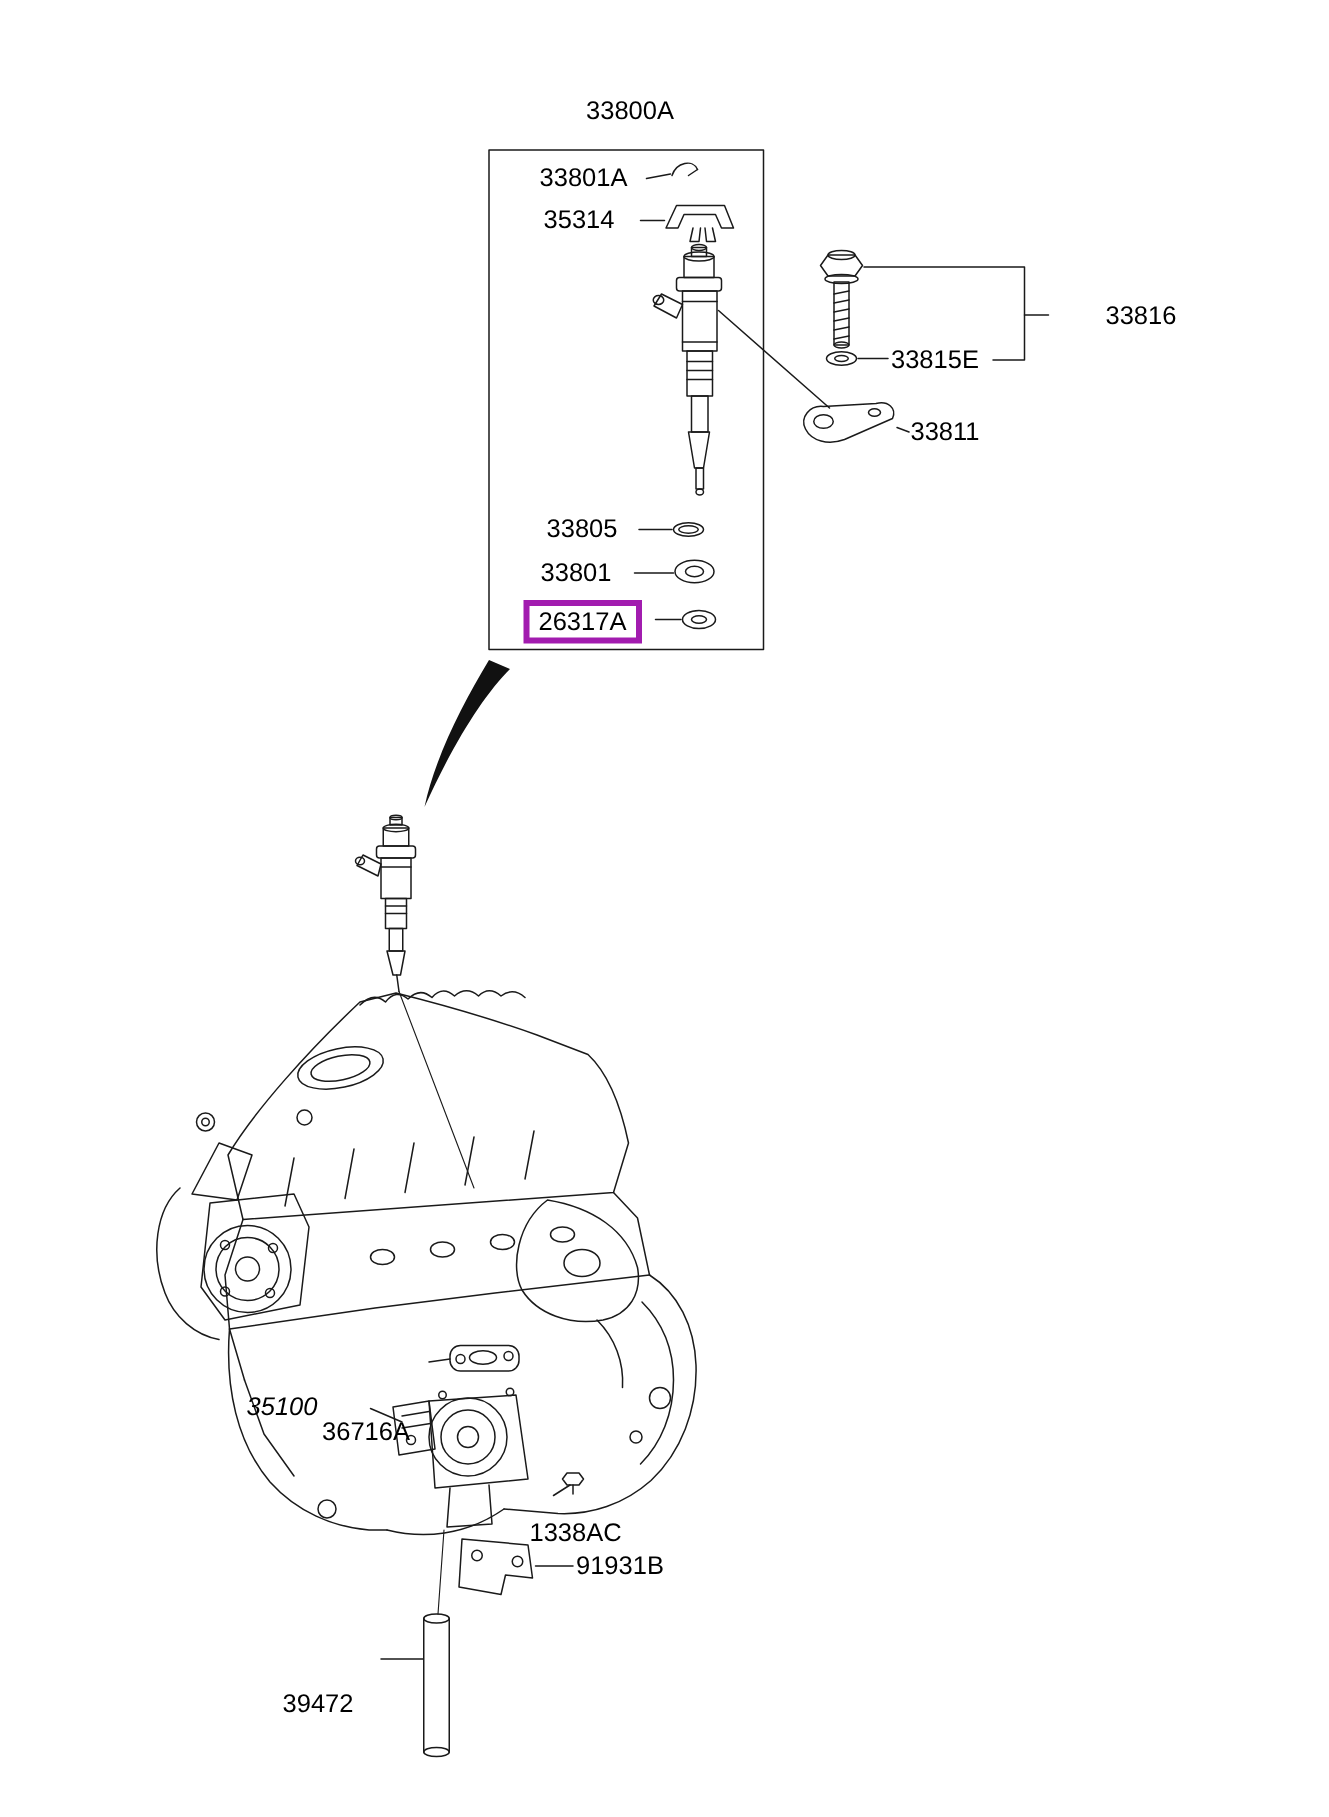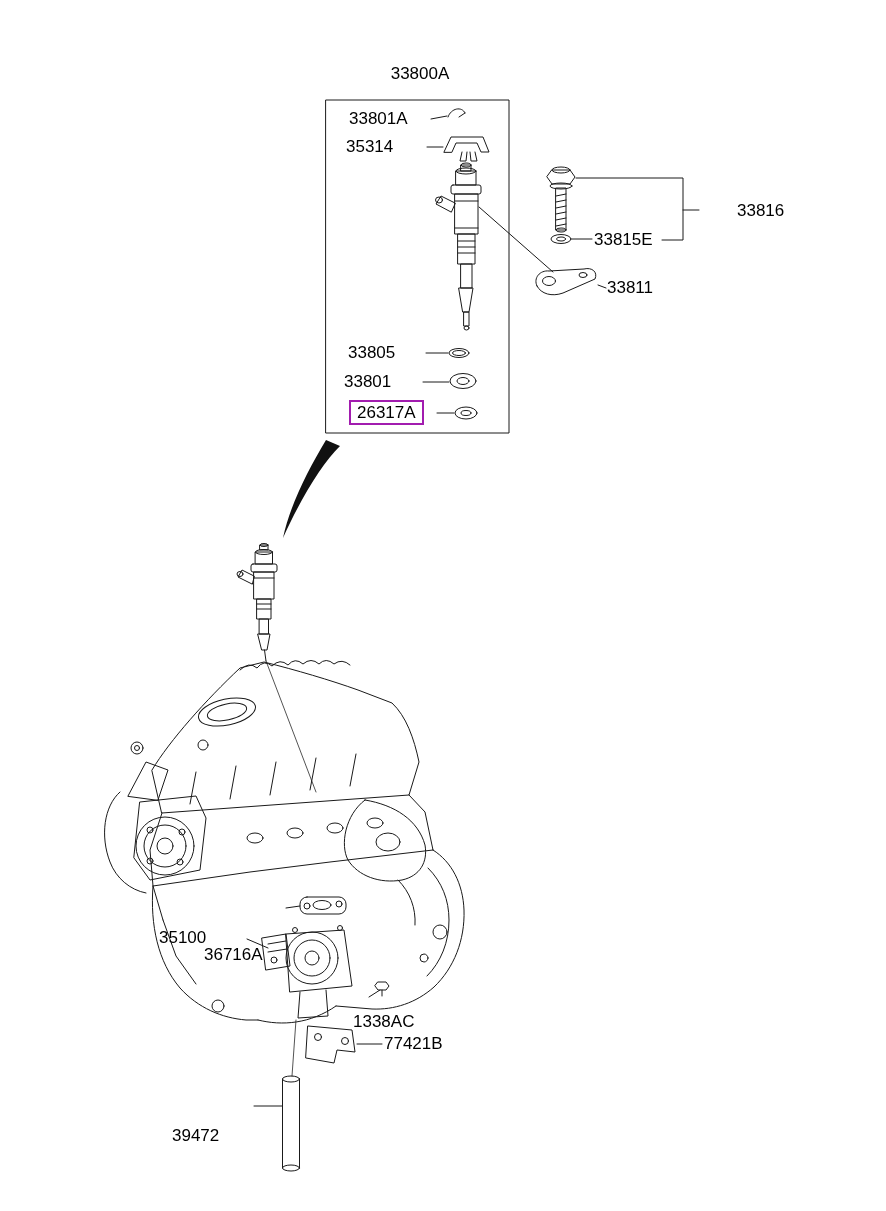--- a/index.html
+++ b/index.html
@@ -15,24 +15,24 @@
   #art * { stroke: #1a1a1a; fill: none; stroke-width: 1; stroke-linejoin: round; stroke-linecap: round; }
   #art .solid { fill: #111111; stroke: none; }
   #art .thin { stroke-width: 0.75; }
   .label {
     position: absolute;
     font-size: 17px;
     line-height: 22px;
     color: #000000;
     white-space: nowrap;
   }
-  .r { width: 80px; text-align: left; }
+  .r { width: 80px; text-align: center; }
   .c { width: 80px; text-align: center; }
   .hl {
-    border: 2px solid #a21caf;
+    border: 4px solid #a21caf;
     padding: 0 6px;
     line-height: 21px;
   }
 </style>
 </head>
 <body>
 
 <div id="stage">
 
   <svg id="art" width="886" height="1211" viewBox="0 0 886 1211">
@@ -261,21 +261,21 @@
   <div class="label" style="left:607px; top:277px;">33811</div>
 
   <div class="label r" style="left:348px; top:342px;">33805</div>
 
   <div class="label r" style="left:344px; top:371px;">33801</div>
 
   <div class="label hl" style="left:349px; top:400px;">26317A</div>
 
   <div class="label r" style="left:204px; top:944px;">36716A</div>
 
-  <div class="label r" style="left:159px; top:927px;">35100</div>
+  <div class="label r" style="left:148px; top:927px;font-style:italic;">35100</div>
 
   <div class="label" style="left:353px; top:1011px;">1338AC</div>
 
-  <div class="label" style="left:384px; top:1033px;">77421B</div>
+  <div class="label" style="left:384px; top:1033px;">91931B</div>
 
   <div class="label r" style="left:172px; top:1095px;margin-top:30px;">39472</div>
 
 </div>
 
 </body></html>

